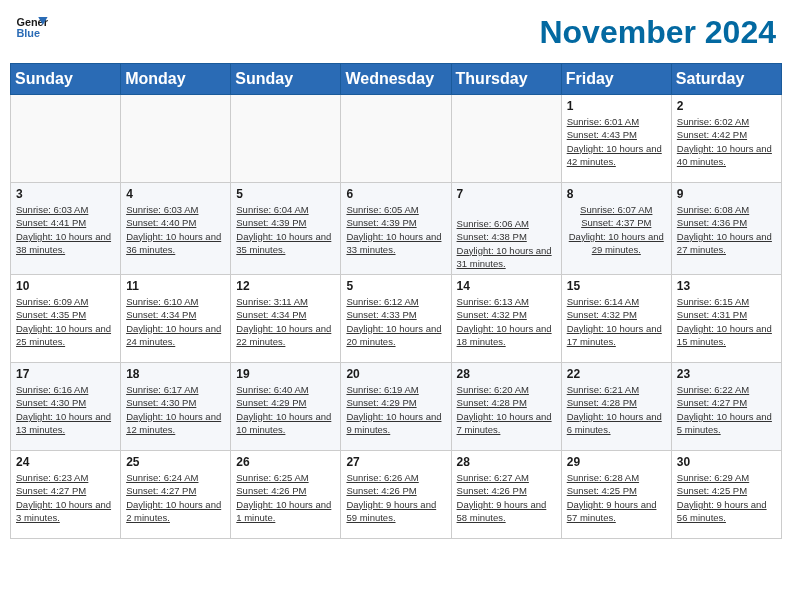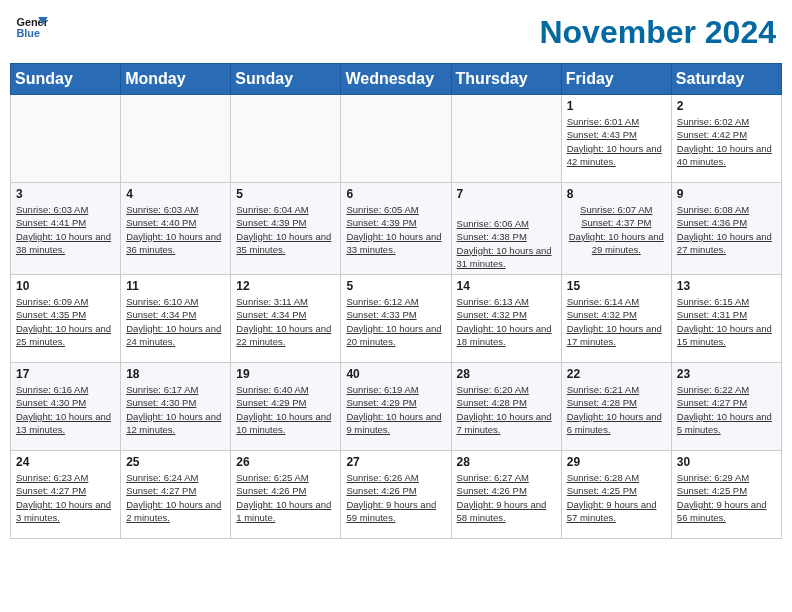--- a/index.html
+++ b/index.html
@@ -235,21 +235,21 @@
 Sunset: 4:30 PM
 Daylight: 10 hours and 12 minutes.</div>
         </td>
         <td>
           <span class="day-num">19</span>
           <div class="day-info" style="white-space: pre-line;">Sunrise: 6:40 AM
 Sunset: 4:29 PM
 Daylight: 10 hours and 10 minutes.</div>
         </td>
         <td>
-          <span class="day-num">40</span>
+          <span class="day-num">20</span>
           <div class="day-info" style="white-space: pre-line;">Sunrise: 6:19 AM
 Sunset: 4:29 PM
 Daylight: 10 hours and 9 minutes.</div>
         </td>
         <td>
           <span class="day-num">28</span>
           <div class="day-info" style="white-space: pre-line;">Sunrise: 6:20 AM
 Sunset: 4:28 PM
 Daylight: 10 hours and 7 minutes.</div>
         </td>

